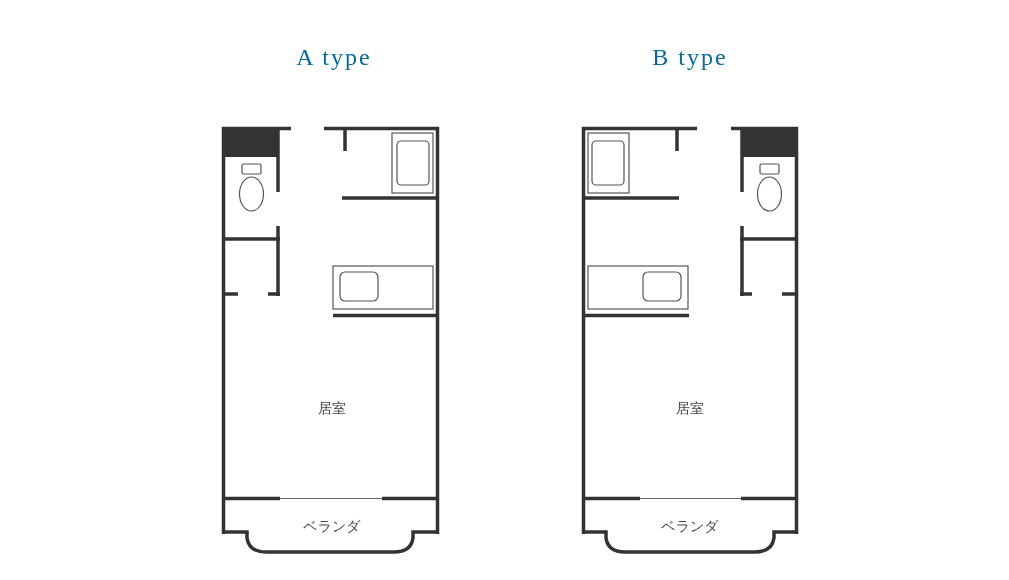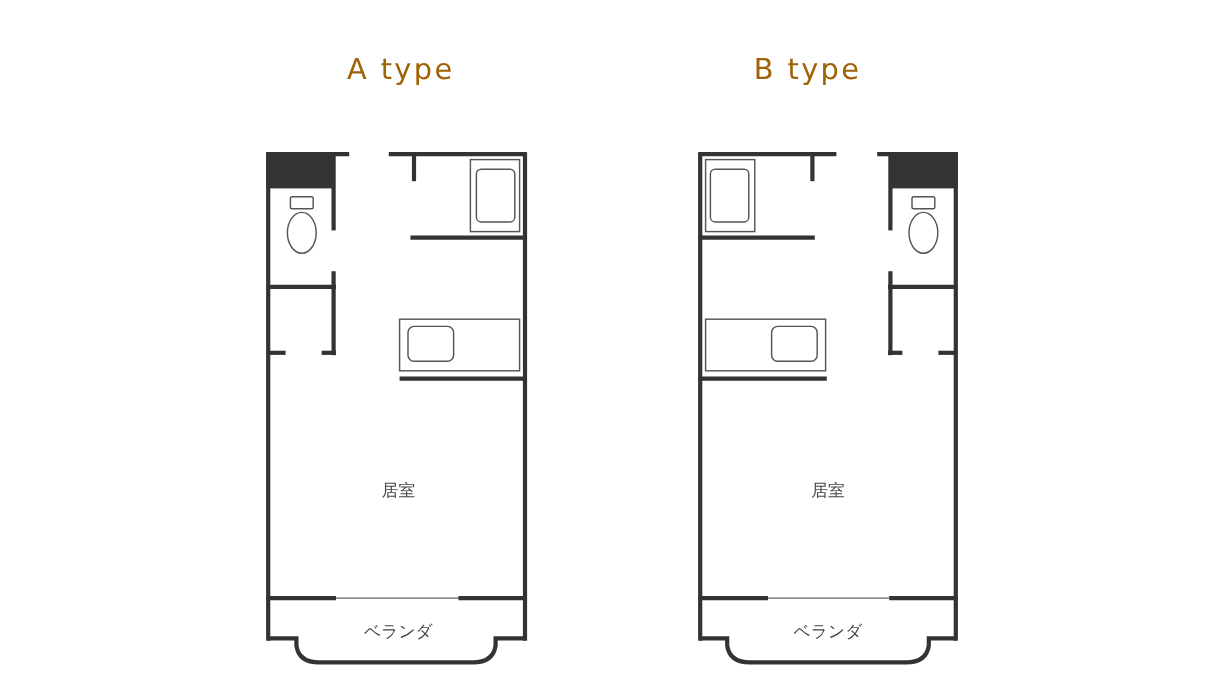--- a/index.html
+++ b/index.html
@@ -1,19 +1,19 @@
 <!DOCTYPE html>
 <html><head>
   <meta charset="utf-8">
   <style>
     html, body { margin: 0; padding: 0; background: #ffffff; }
     body { width: 1009px; height: 580px; position: relative; overflow: hidden; font-family: "DejaVu Sans", sans-serif; }
-    .title { position: absolute; top: 44px; font-size: 24px; color: #a16207; letter-spacing: 2px; font-weight: normal; width: 200px; text-align: center; }
+    .title { position: absolute; top: 44px; font-size: 24px; color: #0369a1; letter-spacing: 2px; font-weight: normal; width: 200px; text-align: center; font-family: Liberation Serif, serif; }
     #title-a { left: 234px; }
-    #title-b { left: 573px; }
+    #title-b { left: 590px; }
     svg.plan { position: absolute; top: 0; left: 0; }
     .lbl { font-family: "DejaVu Sans", sans-serif; font-size: 14px; fill: #444444; }
   </style>
 </head>
 <body>
 
 <div class="title" id="title-a">A type</div>
 <div class="title" id="title-b">B type</div>
 
 <svg class="plan" width="1009" height="580" viewBox="0 0 1009 580">

